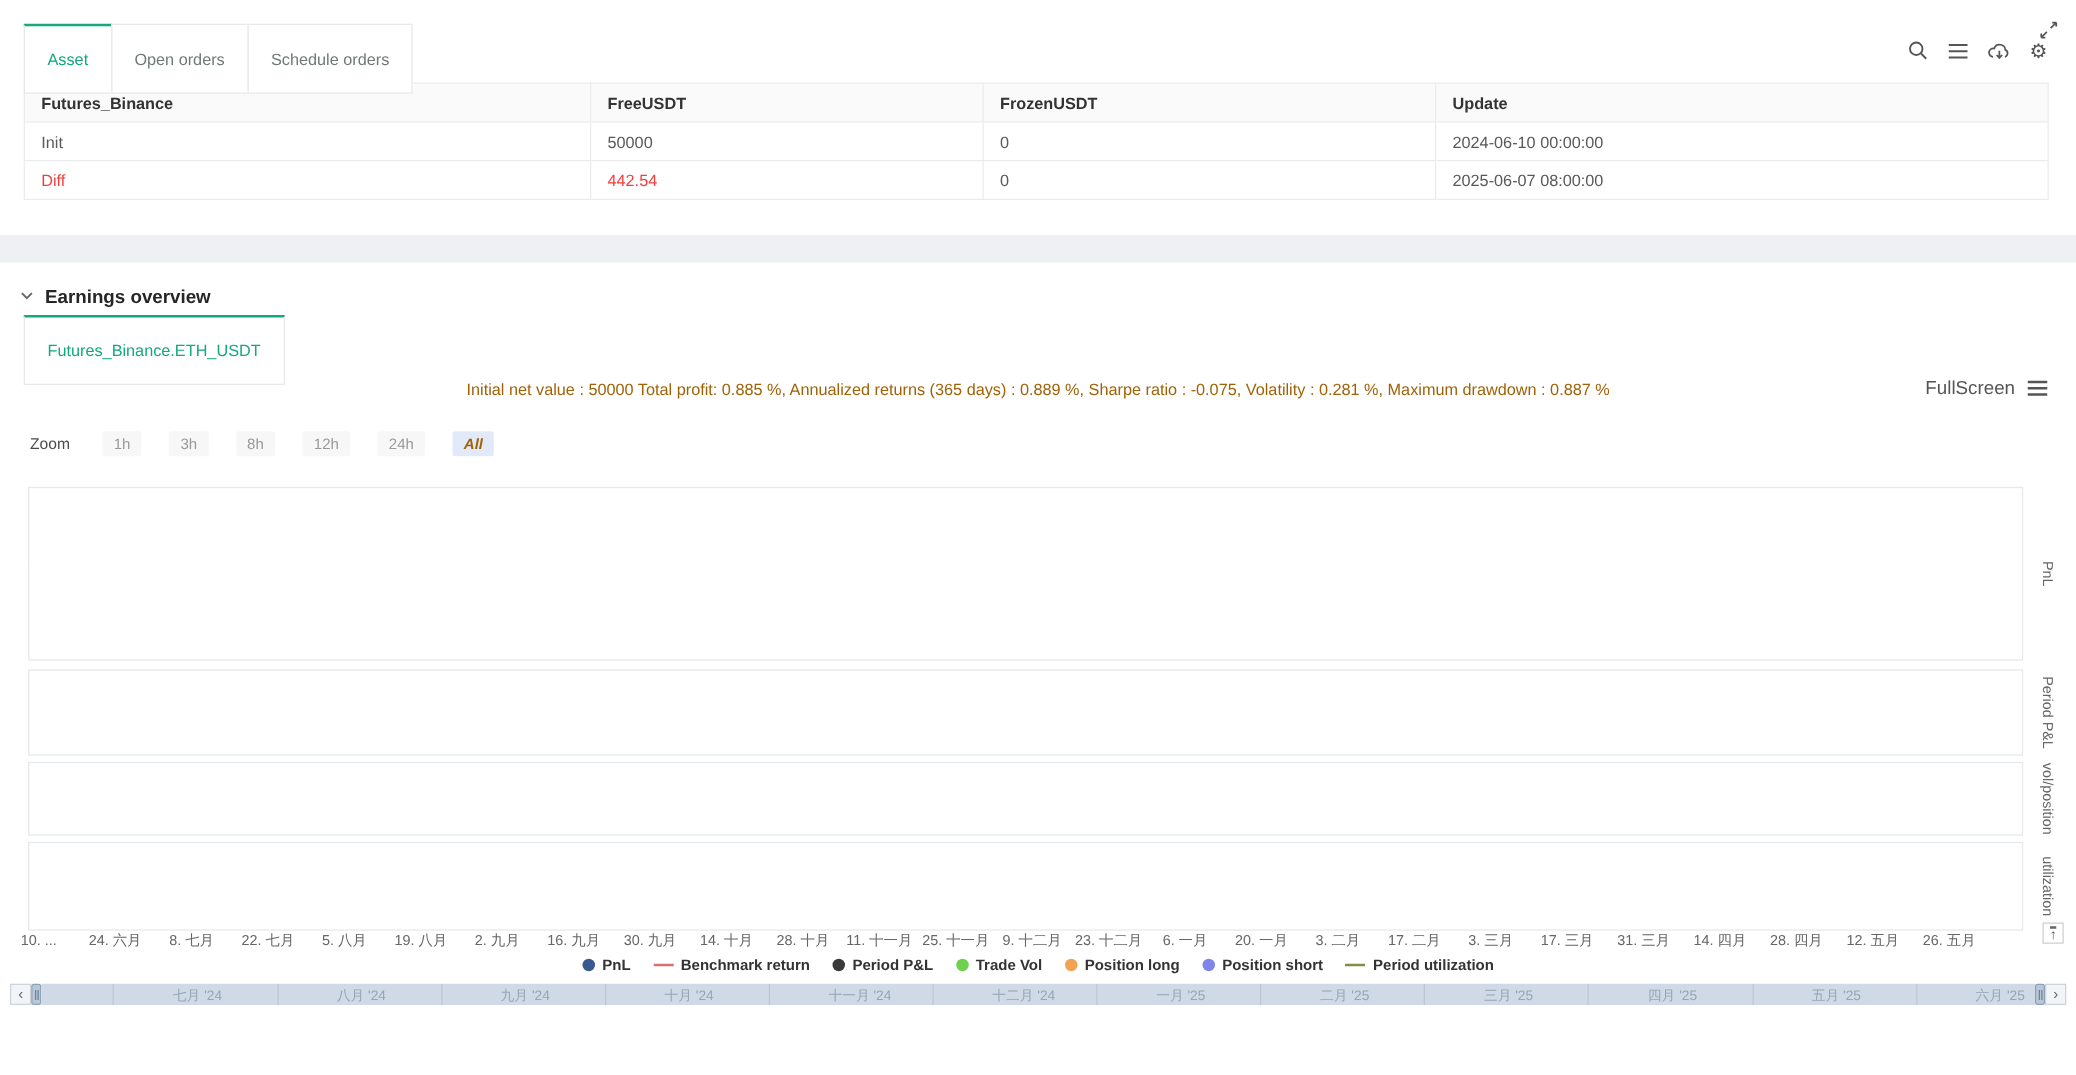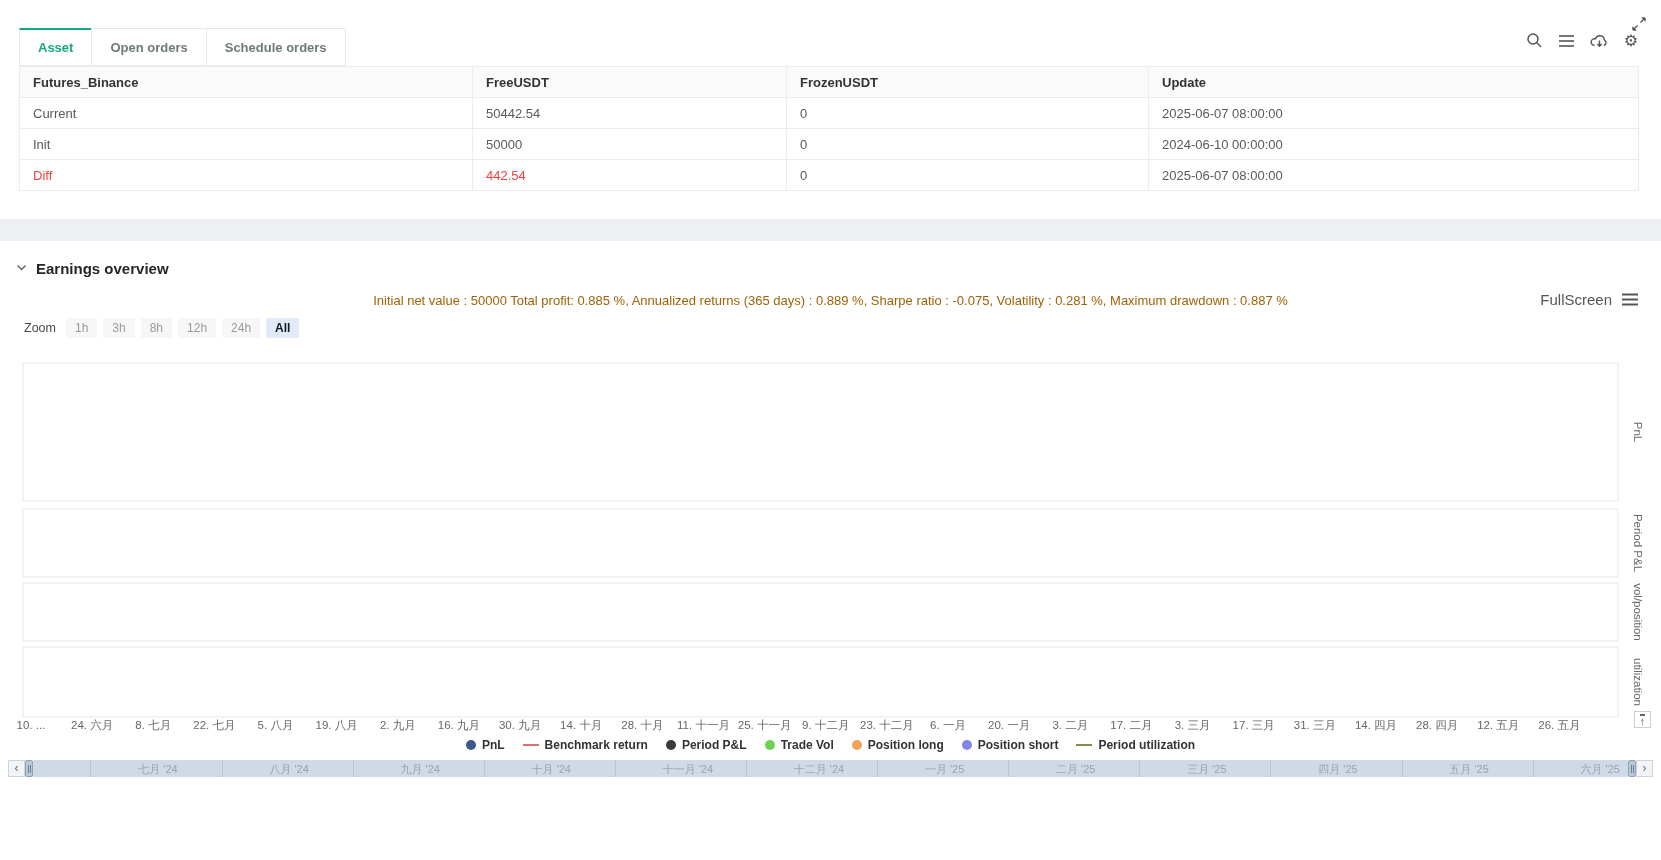--- a/index.html
+++ b/index.html
@@ -7,22 +7,22 @@
     font-family:"Liberation Sans","DejaVu Sans",sans-serif; }
   .sec { position:relative; }
   .sec-header { display:flex; align-items:center; gap:9px; margin-left:16px; height:22px; }
   .sec-title { font-size:15px; font-weight:700; color:#262626; }
   .chev { cursor:pointer; display:flex; align-items:center; }
   #status-sec { padding-top:14px; }
   .expand-btn { position:absolute; top:16px; right:14px; cursor:pointer; }
 
   
   .tabs-row { display:flex; align-items:center; margin:14px 23px 0 19px; height:38px; position:relative; }
-  .tab { height:38px; display:flex; align-items:center; padding:0 18px; border:1px solid #e8e8e8;
-         background:#fff; font-size:13px; color:#6f7a77; cursor:pointer; margin-right:-1px;font-weight:bold; }
+  .tab { height:56px; display:flex; align-items:center; padding:0 18px; border:1px solid #e8e8e8;
+         background:#fff; font-size:13px; color:#6f7a77; cursor:pointer; margin-right:-1px; }
   .tab.active { border-top:2px solid #13a87e; color:#13a87e; }
   .tab.green-text { color:#13a87e; }
   .icon-cluster { position:absolute; right:0; top:4px; display:flex; gap:15px; align-items:center; }
   .tool-icon { cursor:pointer; display:flex; align-items:center; color:#555; }
   .gear-glyph { font-size:16px; line-height:16px; color:#555; font-family:"DejaVu Sans",sans-serif; }
 
   
   table.status { border-collapse:collapse; table-layout:fixed; margin-left:19px;
     width:1619px; font-size:13px; }
   table.status th, table.status td { border:1px solid #ececec; text-align:left; padding:7px 13px; height:31px; }
@@ -36,25 +36,25 @@
   #earnings-sec { padding-top:16px;border-radius:16px; }
   .etab-row { display:flex; margin:4px 23px 0 19px; height:38px; }
 
   
   .chart-card { position:relative; margin-top:8px; }
   .stats-row { height:24px; position:relative; }
   .stats-text { text-align:center; font-size:13px; color:#a16207; padding-top:6px; }
   .fullscreen-ctl { position:absolute; right:23px; top:4px; display:flex; align-items:center; gap:10px; }
   .fullscreen-label { font-size:15px; color:#555; cursor:pointer; }
 
-  .zoom-row { display:flex; align-items:center; gap:6px; margin:6px 0 0 24px; height:22px; }
+  .zoom-row { display:flex; align-items:center; gap:22px; margin:22px 0 0 24px; height:22px; }
   .zoom-label { font-size:12.5px; color:#4a4a4a; margin-right:4px; }
   .zoom-btn { font-size:12px; color:#999; background:#f7f7f7; border:none; padding:3px 9px;
     border-radius:2px; cursor:pointer; font-family:inherit; }
-  .zoom-btn.active { background:#e2e9f8; color:#0f172a; font-weight:700; }
+  .zoom-btn.active { background:#e2e9f8; color:#a16207; font-weight:700;font-style:italic; }
 
   .chart-area { position:relative; margin-top:2px; height:392px; }
   .back-top { position:absolute; right:10px; top:370px; width:17px; height:17px; border:1px solid #cfcfcf;
     background:#fff; display:flex; align-items:center; justify-content:center; cursor:pointer;
     font-size:11px; color:#555; border-top-width:1px; }
   .back-top span { border-top:2px solid #666; line-height:10px; padding-top:0px; }
 
   .legend-row { display:flex; justify-content:center; align-items:center; gap:18px; margin-top:2px; height:20px; }
   .legend-item { display:flex; align-items:center; gap:6px; font-size:12px; font-weight:700; color:#333; cursor:pointer; }
   .lg-circle { width:10px; height:10px; border-radius:50%; display:inline-block; }
@@ -124,26 +124,20 @@
     <thead>
       <tr>
         <th>Futures_Binance</th>
         <th>FreeUSDT</th>
         <th>FrozenUSDT</th>
         <th>Update</th>
       </tr>
     </thead>
     <tbody>
       <tr>
-        <td class="link-blue">Current</td>
-        <td>50442.54</td>
-        <td>0</td>
-        <td>2025-06-07 08:00:00</td>
-      </tr>
-      <tr>
         <td>Init</td>
         <td>50000</td>
         <td>0</td>
         <td>2024-06-10 00:00:00</td>
       </tr>
       <tr>
         <td class="red">Diff</td>
         <td class="red">442.54</td>
         <td>0</td>
         <td>2025-06-07 08:00:00</td>
@@ -157,20 +151,25 @@
 <div class="sec" id="earnings-sec">
   <div class="sec-header">
     <span class="chev">
       <svg width="11" height="8" viewBox="0 0 11 8">
           <polyline points="1.5,1.5 5.5,5.5 9.5,1.5" fill="none" stroke="#666" stroke-width="1.5"></polyline>
         </svg>
     </span>
     <span class="sec-title">Earnings overview</span>
   </div>
 
+  <div class="etab-row">
+    <div class="tab active green-text">
+      <span>Futures_Binance.ETH_USDT</span>
+    </div>
+  </div>
 
   <div class="chart-card">
     <div class="stats-row">
       <div class="stats-text">Initial net value : 50000 Total profit: 0.885 %, Annualized returns (365 days) : 0.889 %, Sharpe ratio : -0.075, Volatility : 0.281 %, Maximum drawdown : 0.887 %</div>
       <div class="fullscreen-ctl">
         <span class="fullscreen-label">FullScreen</span>
         <span class="tool-icon">
           <svg width="16" height="13" viewBox="0 0 16 13">
               <line x1="0" y1="1.5" x2="16" y2="1.5" stroke="#555" stroke-width="2"></line>
               <line x1="0" y1="6.5" x2="16" y2="6.5" stroke="#555" stroke-width="2"></line>

